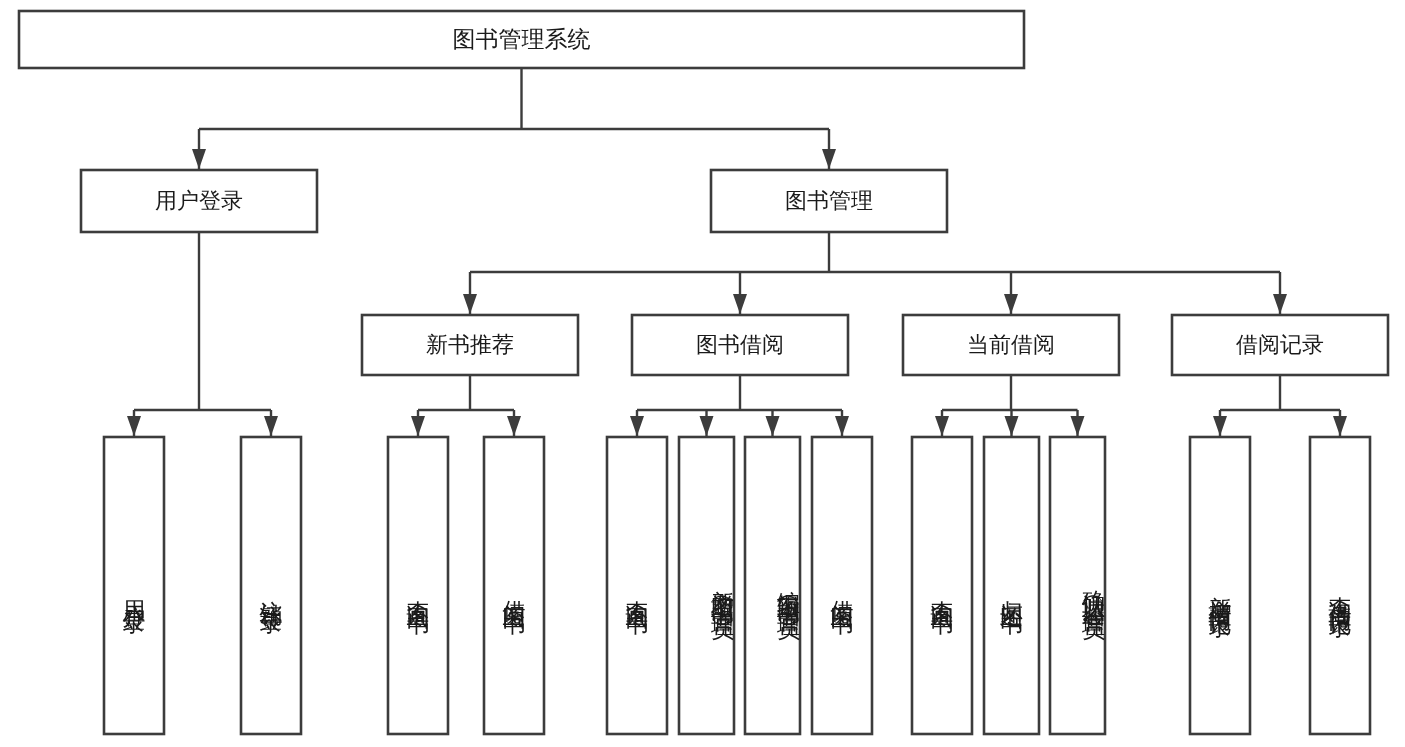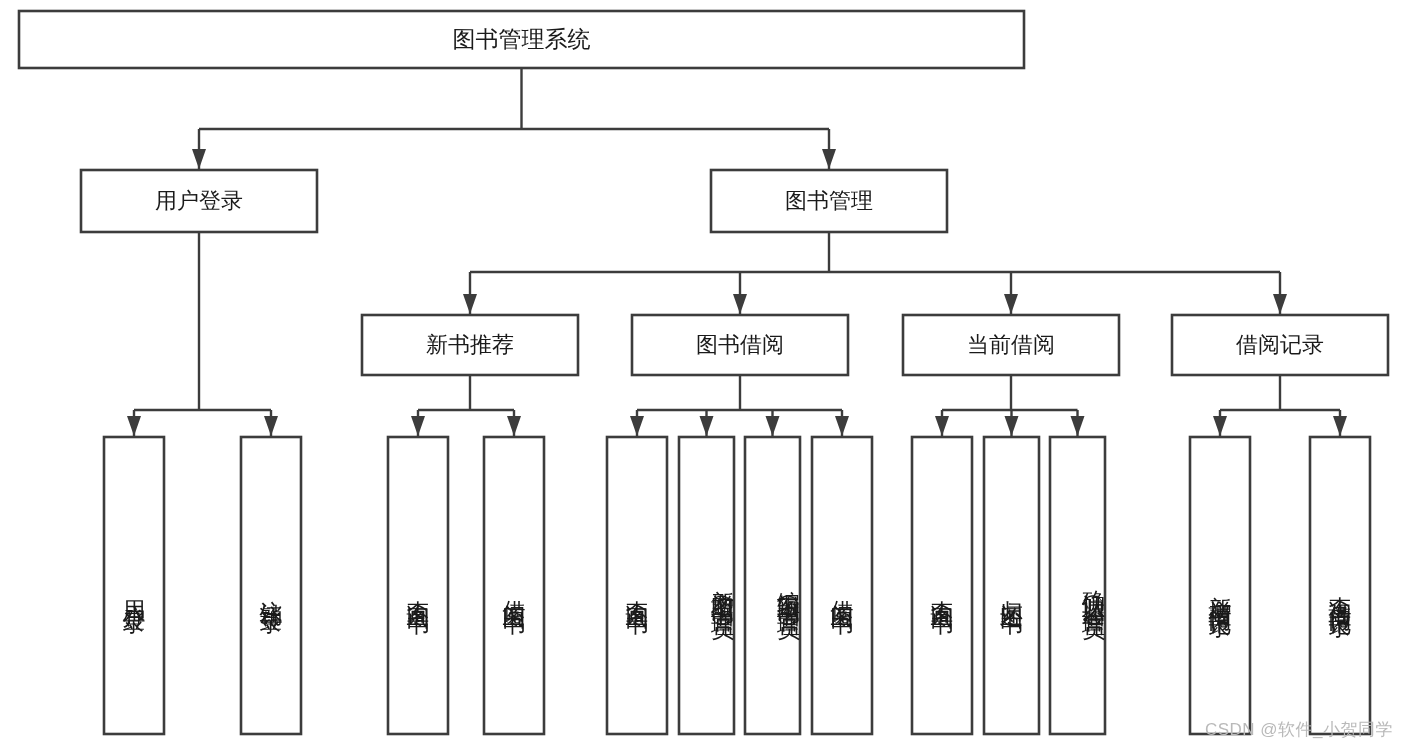--- a/index.html
+++ b/index.html
@@ -214,14 +214,13 @@
         <span>确认归还（管理员）</span>
       </div>
       <div class="leaf-text" style="left: 1190px; top: 451px; width: 60px; height: 277px; align-items: center;">
         <span>新增借阅记录</span>
       </div>
       <div class="leaf-text" style="left: 1310px; top: 451px; width: 60px; height: 277px; align-items: center;">
         <span>查询借阅记录</span>
       </div>
     </div>
 
-  <div class="watermark">CSDN @软件_小贺同学</div>
 </div>
 
 </body></html>

